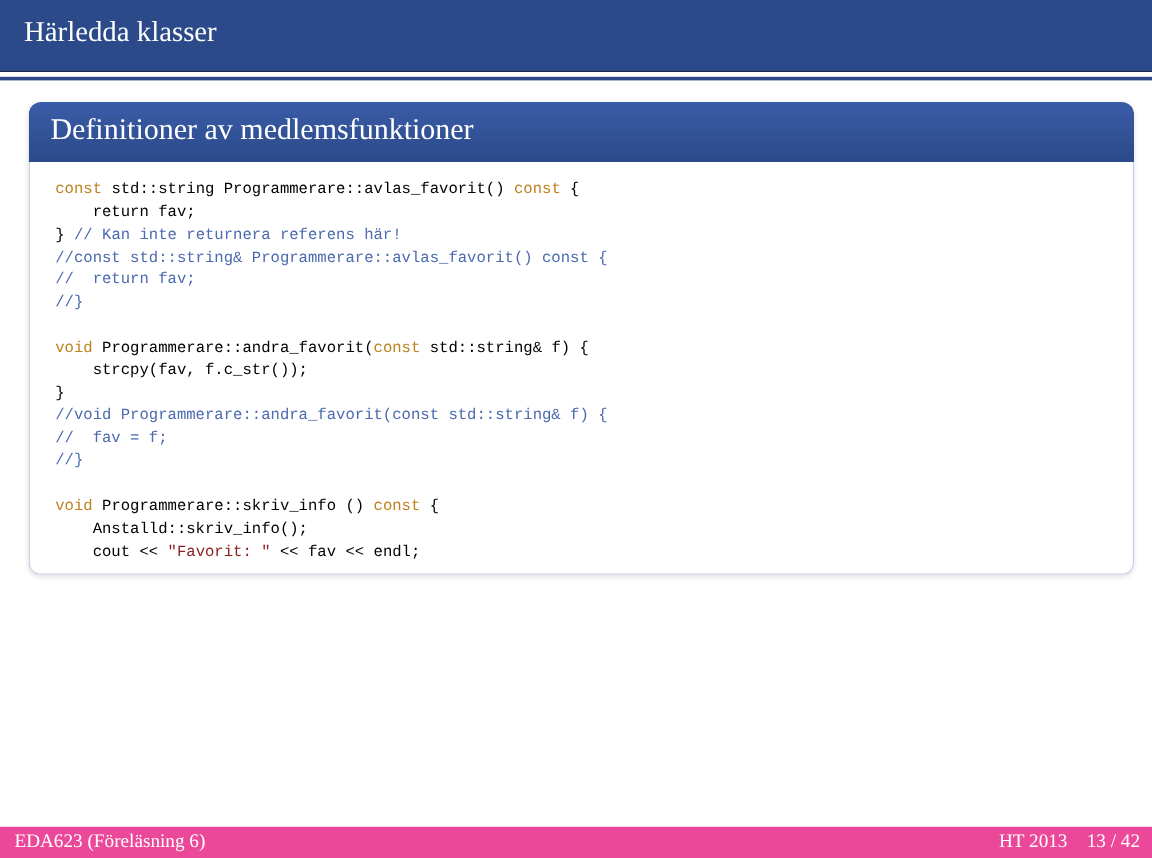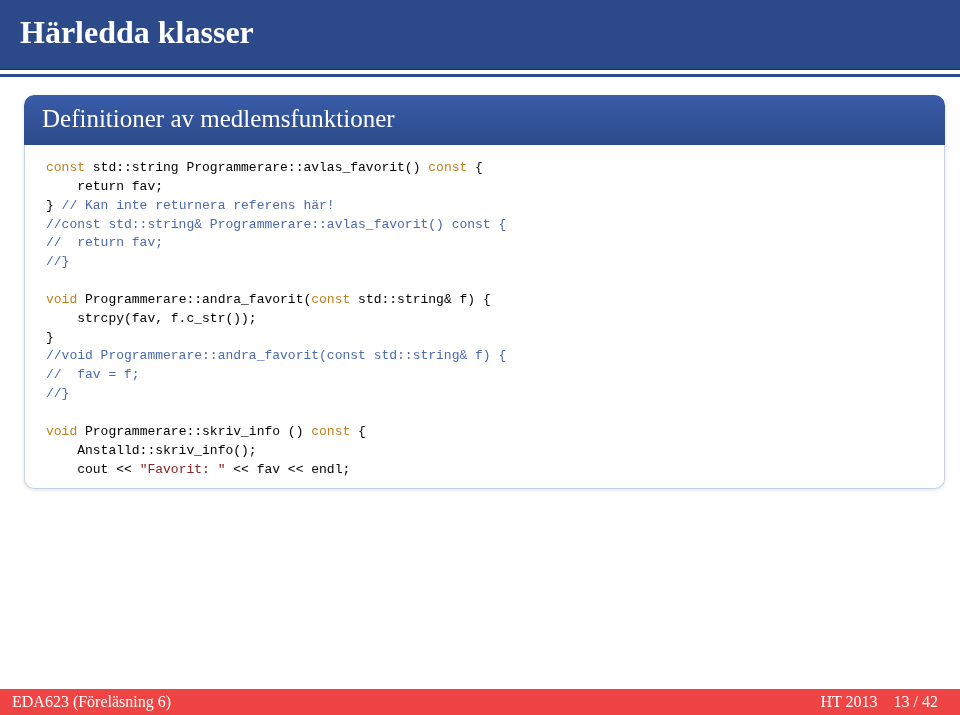--- a/index.html
+++ b/index.html
@@ -8,22 +8,22 @@
     height: 715px;
     background: #fff;
     font-family: Georgia, 'Times New Roman', serif;
     overflow: hidden;
     position: relative;
   }
   .slide-header {
     background: #2c4a8a;
     color: #fff;
     padding: 14px 20px 18px 20px;
-    font-size: 32px;
-    font-weight: bold;
+    font-size: 24px;
+    font-weight: normal;
     border-bottom: 1px solid #1a2a50;
   }
   .thin-bar {
     height: 3px;
     background: #2c4a8a;
     margin-top: 4px;
   }
   .content-area {
     padding: 18px 15px 0 24px;
   }
@@ -52,30 +52,30 @@
   .kw-const { color: #c08020; }
   .kw-void  { color: #c08020; }
   .comment  { color: #4b6aaf; }
   .string   { color: #8a2020; }
   .footer {
     position: absolute;
     left: 0;
     right: 0;
     bottom: 0;
     height: 26px;
-    background: #ef4444;
+    background: #ec4899;
     color: #fff;
     display: flex;
     align-items: center;
     font-size: 16px;
     font-family: Georgia, serif;
   }
   .footer-left { padding-left: 12px; flex: 0 0 auto; }
   .footer-mid { flex: 1; }
-  .footer-right { padding-right: 22px; flex: 0 0 auto; text-align: right; }
+  .footer-right { padding-right: 10px; flex: 0 0 auto; text-align: right; }
 </style>
 </head>
 <body>
 
 <div class="slide-header">Härledda klasser</div>
 <div class="thin-bar"></div>
 
 <div class="content-area">
   <div class="block">
     <div class="block-title">Definitioner av medlemsfunktioner</div>

